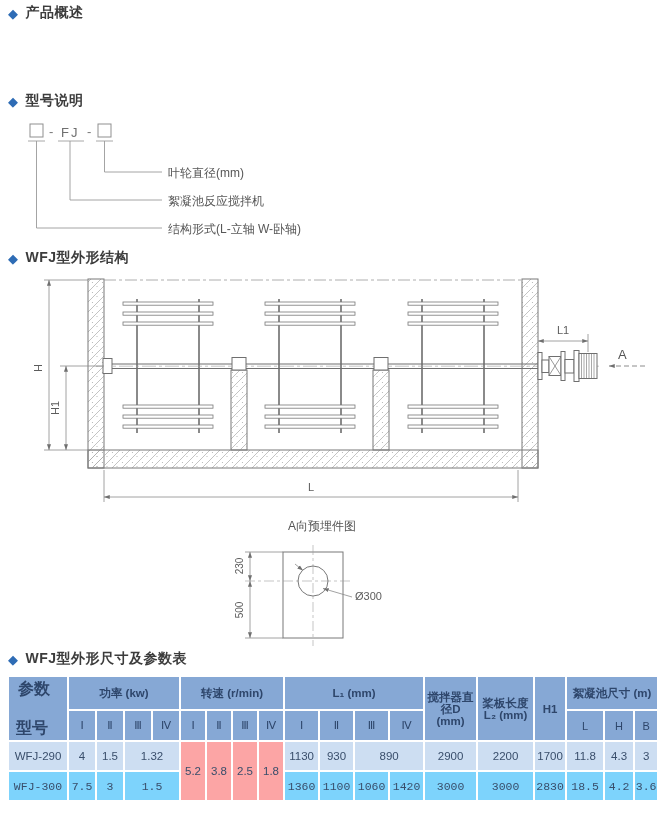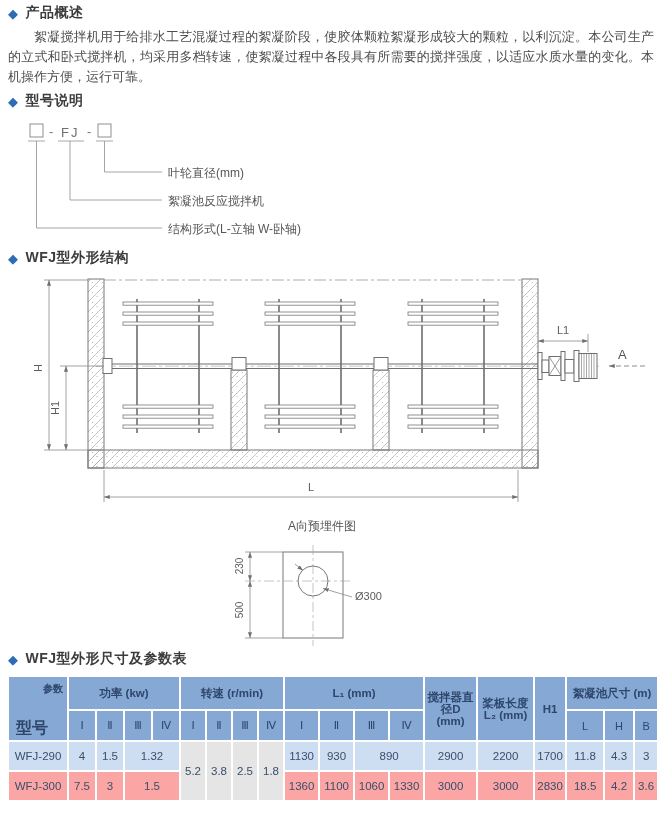--- a/index.html
+++ b/index.html
@@ -12,37 +12,36 @@
         color:#4d4d4d;text-align:justify;text-indent:2em;}
   svg{position:absolute;left:0;}
   svg text{font-family:"Liberation Sans","DejaVu Sans",sans-serif;}
   
   #tblwrap{position:absolute;left:7px;top:675px;width:648px;}
   table{border-collapse:separate;border-spacing:2px;width:648px;table-layout:fixed;}
   th,td{padding:0;text-align:center;vertical-align:middle;overflow:hidden;}
   .g-row th{height:32px;background:#86a8d5;color:#2e466b;font-size:11.5px;font-weight:700;line-height:12px;}
   .s-row th{height:29px;background:#86a8d5;color:#2e466b;font-size:11px;font-weight:400;}
   .corner{position:relative;background:#86a8d5;}
-  .corner .c-param{position:absolute;top:6px;right:4px;font-size:10px;color:#2e466b;}
+  .corner .c-param{position:absolute;top:6px;right:17px;font-size:16px;color:#2e466b;}
   .corner .c-model{position:absolute;bottom:6px;left:7px;font-size:16px;color:#2e466b;}
   .d-row td{height:28px;font-size:11.5px;color:#394e6b;margin-left:24px;}
   .r1 td{background:#cddef2;}
-  .r2 td{background:#fca5a5;}
-  td.mg{background:#e5e5e5;}
+  .r2 td{background:#7dd3fc;font-family:Liberation Mono, monospace;}
+  td.mg{background:#fca5a5;}
 </style>
 </head>
 <body>
 
 <div id="page">
 
   <div class="heading" style="top:4px;">
     <span class="dia">◆</span>
     <span>产品概述</span>
   </div>
-  <div id="para">絮凝搅拌机用于给排水工艺混凝过程的絮凝阶段，使胶体颗粒絮凝形成较大的颗粒，以利沉淀。本公司生产的立式和卧式搅拌机，均采用多档转速，使絮凝过程中各段具有所需要的搅拌强度，以适应水质水量的变化。本机操作方便，运行可靠。</div>
 
   <div class="heading" style="top:92px;">
     <span class="dia">◆</span>
     <span>型号说明</span>
   </div>
 
   <svg style="top:113px;" width="420" height="132" viewBox="0 113 420 132">
     <g stroke="#8f8f8f" fill="#fff" stroke-width="1">
       <rect x="30" y="124" width="13" height="13"></rect>
       <rect x="98" y="124" width="13" height="13"></rect>
@@ -288,21 +287,21 @@
         <td>3</td>
       </tr>
       <tr class="d-row r2">
         <td>WFJ-300</td>
         <td>7.5</td>
         <td>3</td>
         <td colspan="2">1.5</td>
         <td>1360</td>
         <td>1100</td>
         <td>1060</td>
-        <td>1330</td>
+        <td>1420</td>
         <td>3000</td>
         <td>3000</td>
         <td>2830</td>
         <td>18.5</td>
         <td>4.2</td>
         <td>3.6</td>
       </tr>
     </tbody>
       </table>
   </div>

